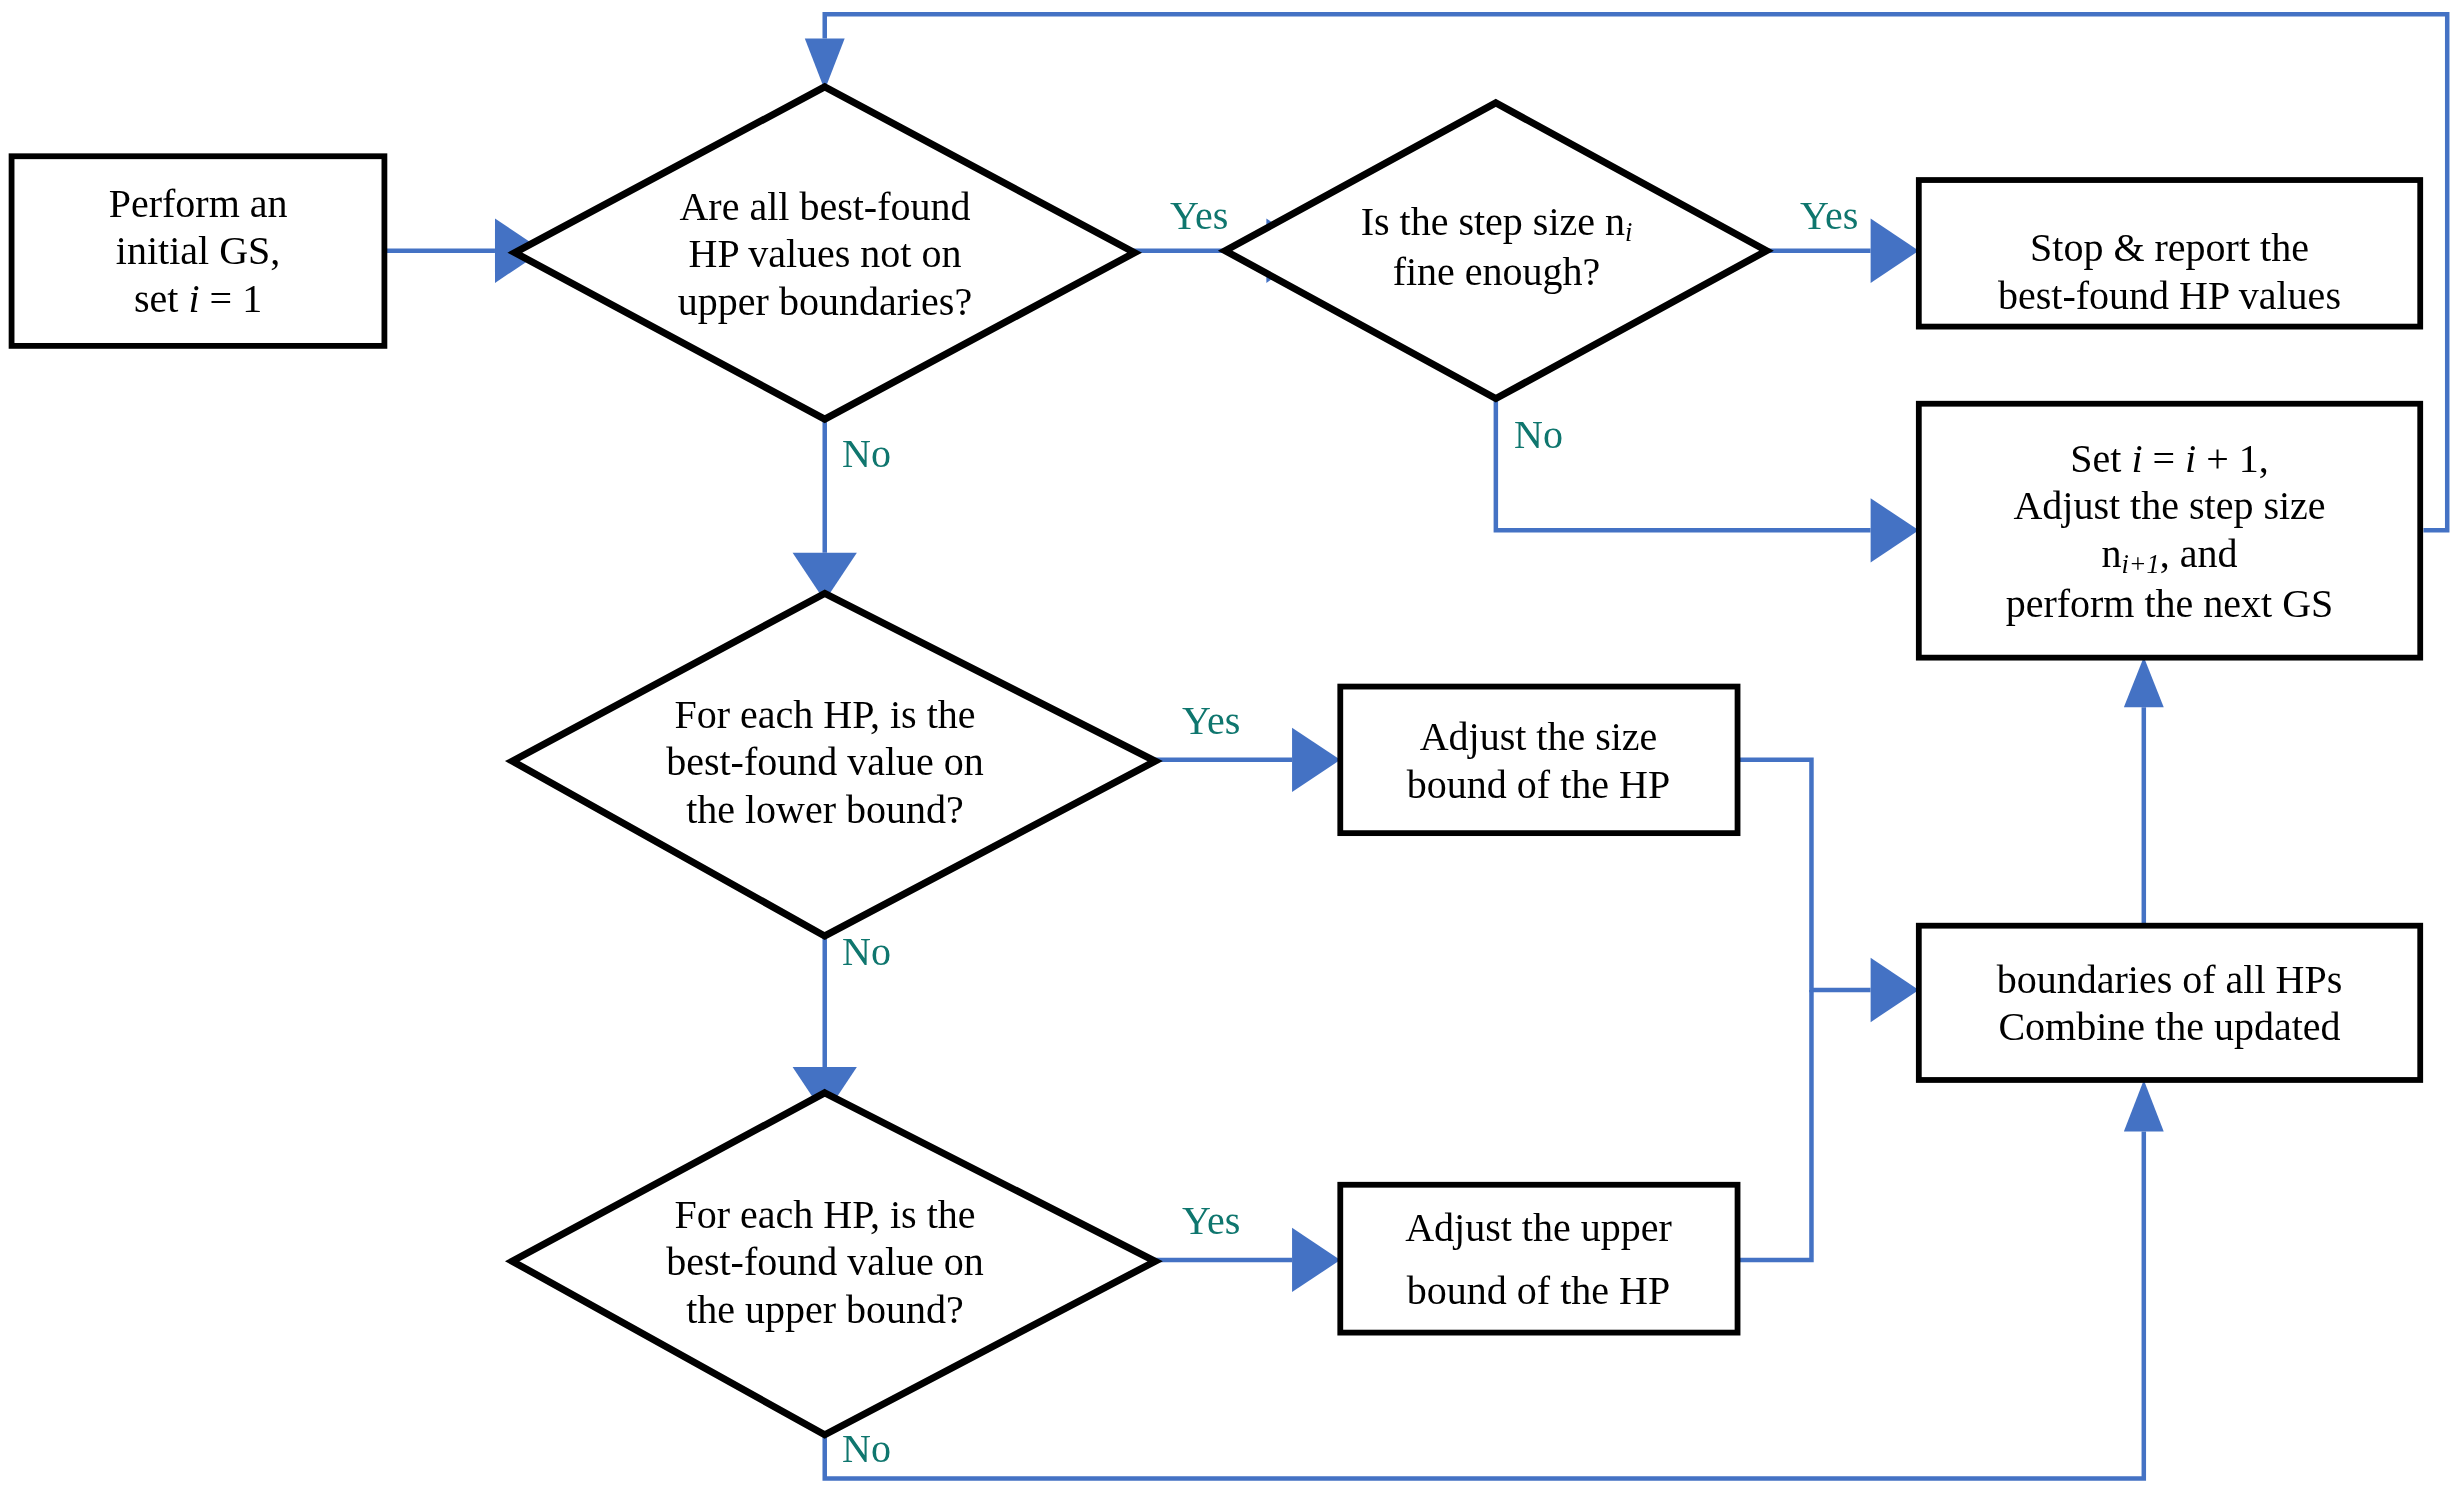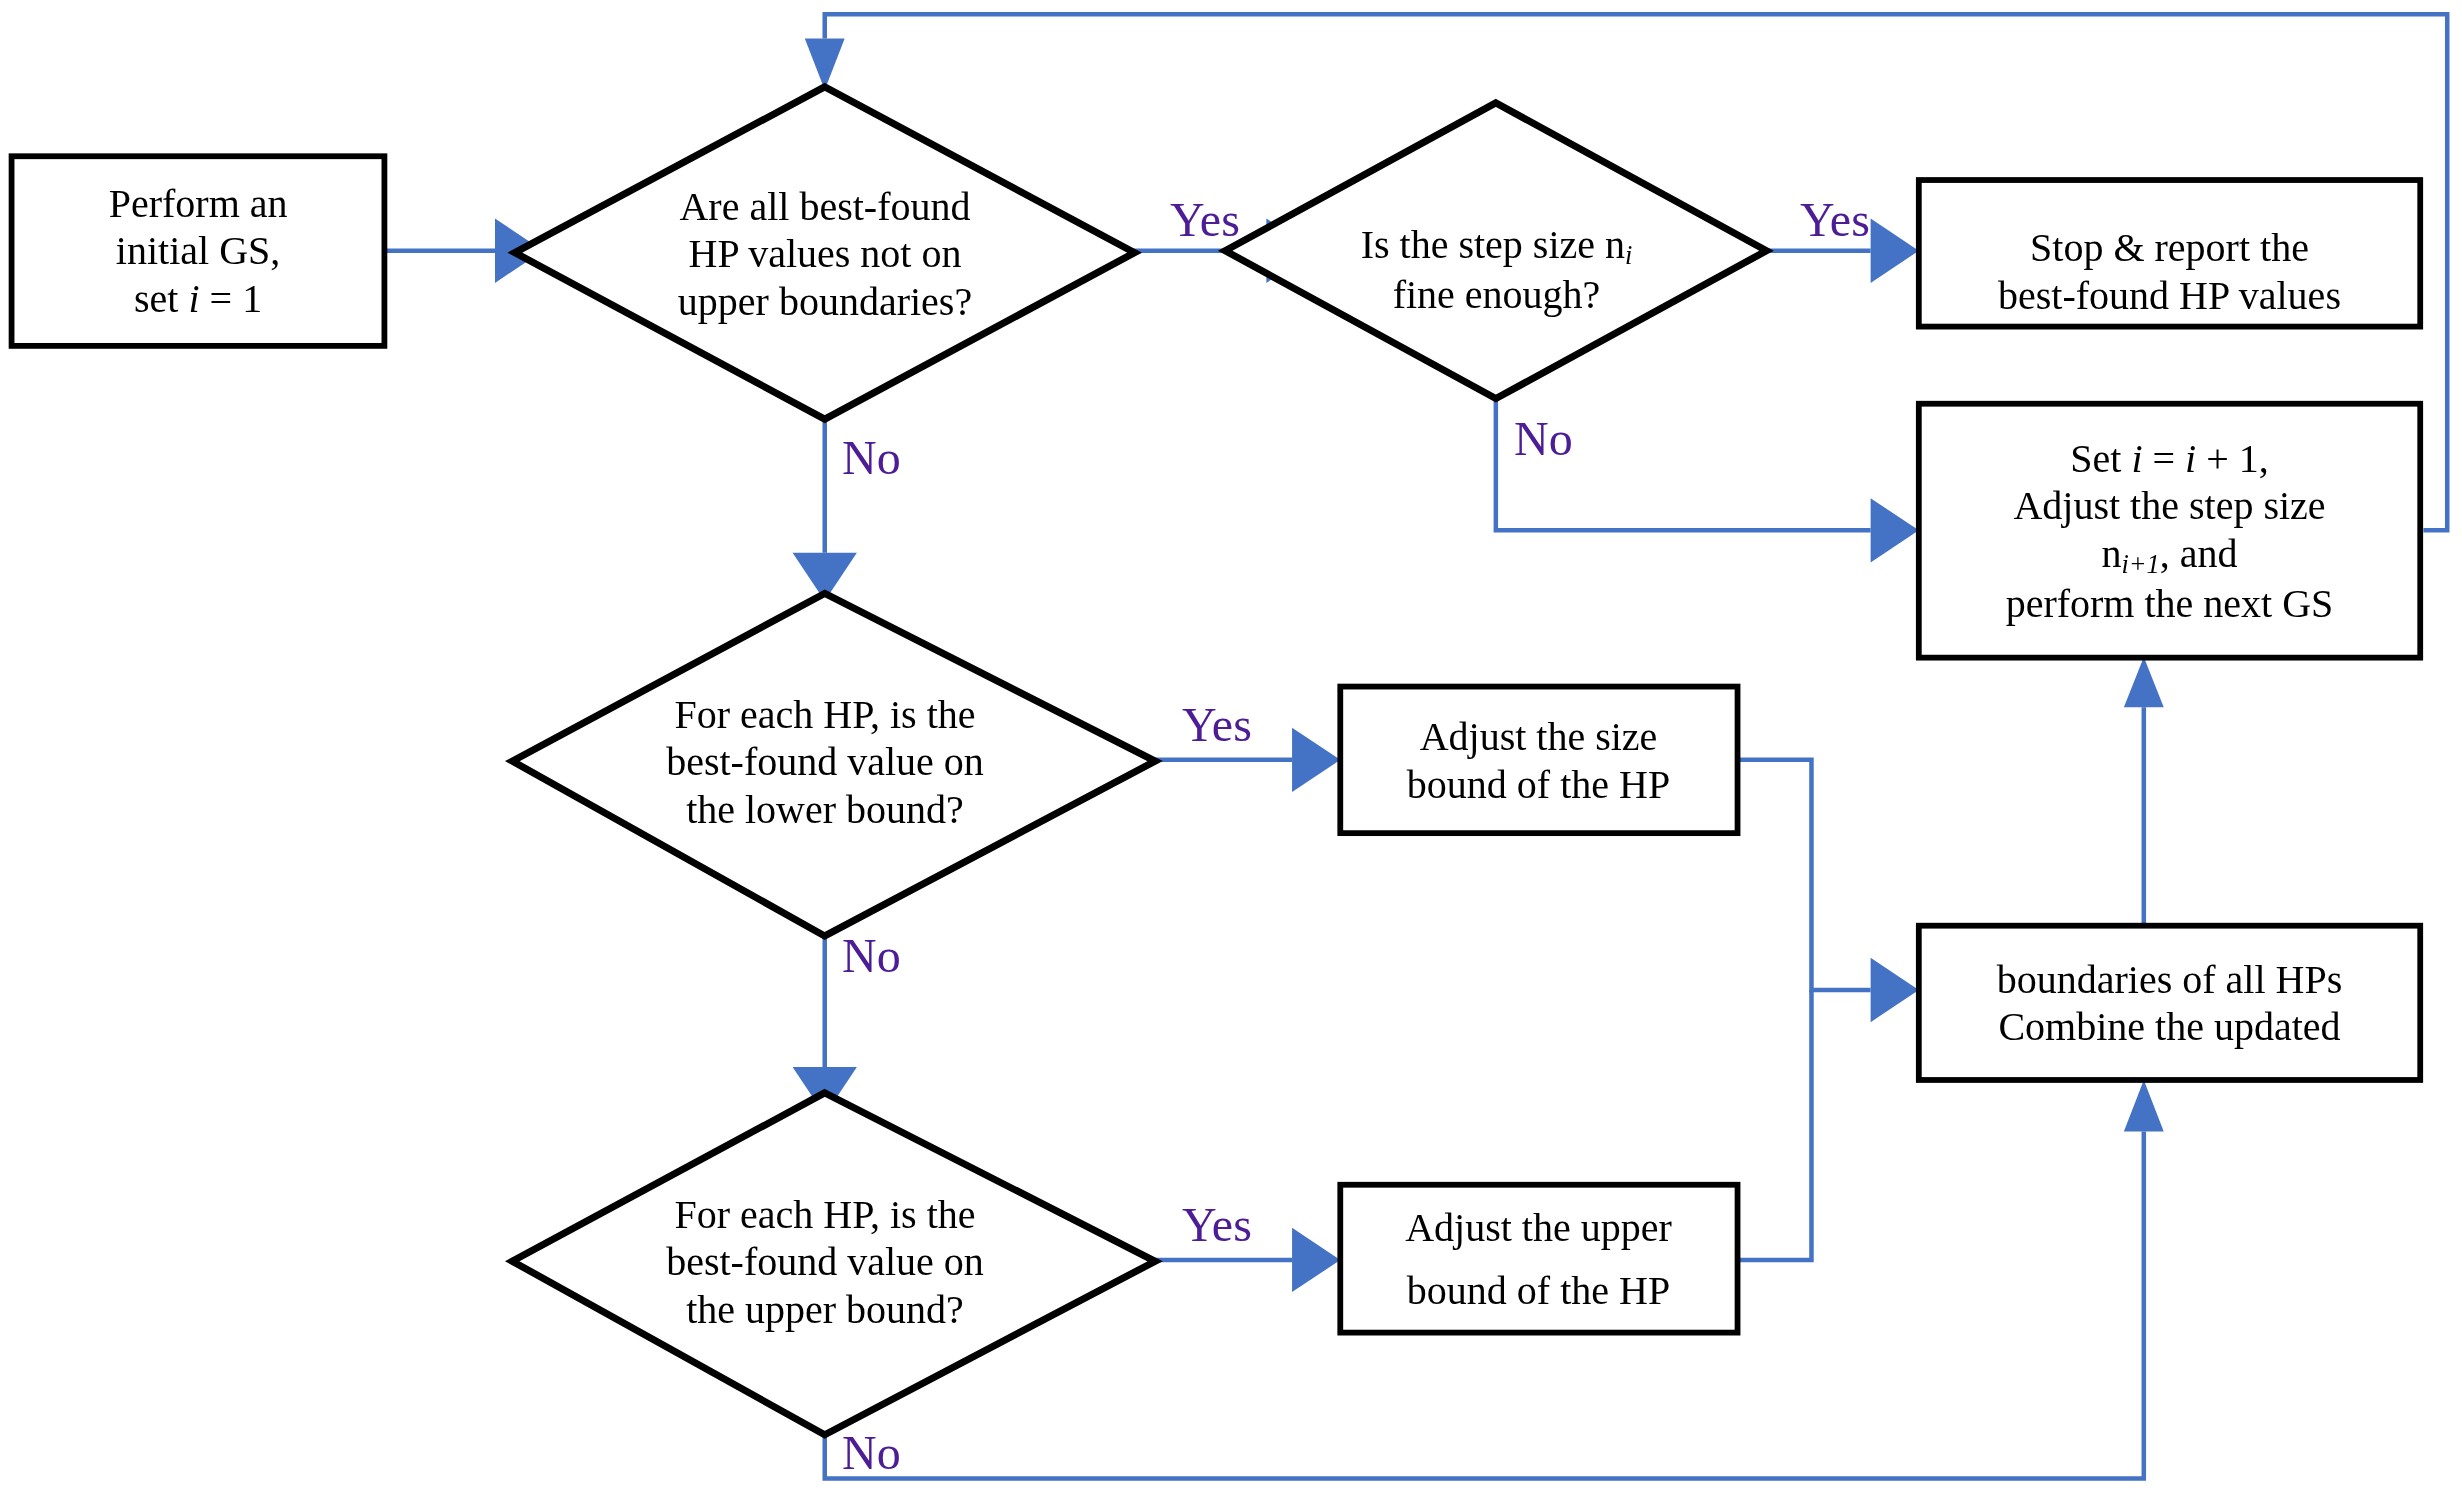--- a/index.html
+++ b/index.html
@@ -55,22 +55,22 @@
     text-align: center;
     color: #000000;
     font-size: 40px;
     line-height: 1.18;
     font-family: "Liberation Serif", "DejaVu Serif", serif;
     pointer-events: none;
   }
   .node-text .ln { white-space: nowrap; }
   .edge-label {
     position: absolute;
-    color: #4c1d95;
-    font-size: 48px;
+    color: #0f766e;
+    font-size: 40px;
     line-height: 1;
     font-family: "Liberation Serif", "DejaVu Serif", serif;
     white-space: nowrap;
   }
   i.mvar { font-style: italic; }
   sub.msub { font-size: 0.66em; vertical-align: -0.22em; font-style: italic; }
 </style>
 </head>
 <body>
 
@@ -169,21 +169,21 @@
     <span class="ln">initial GS,</span>
     <span class="ln">set <i class="mvar">i</i> = 1</span>
   </div>
 
   <div class="node-text" style="left:568px; top:161px; width:514px; height:186px;">
     <span class="ln">Are all best-found</span>
     <span class="ln">HP values not on</span>
     <span class="ln">upper boundaries?</span>
   </div>
 
-  <div class="node-text" style="left:1260px; top:209px; width:473px; height:122px;">
+  <div class="node-text" style="left:1260px; top:186px; width:473px; height:122px;">
     <span class="ln">Is the step size n<sub class="msub">i</sub></span>
     <span class="ln">fine enough?</span>
   </div>
 
   <div class="node-text" style="left:1919px; top:198px; width:501px; height:147px;">
     <span class="ln">Stop &amp; report the</span>
     <span class="ln">best-found HP values</span>
   </div>
 
   <div class="node-text" style="left:1919px; top:404px; width:501px; height:254px;">

